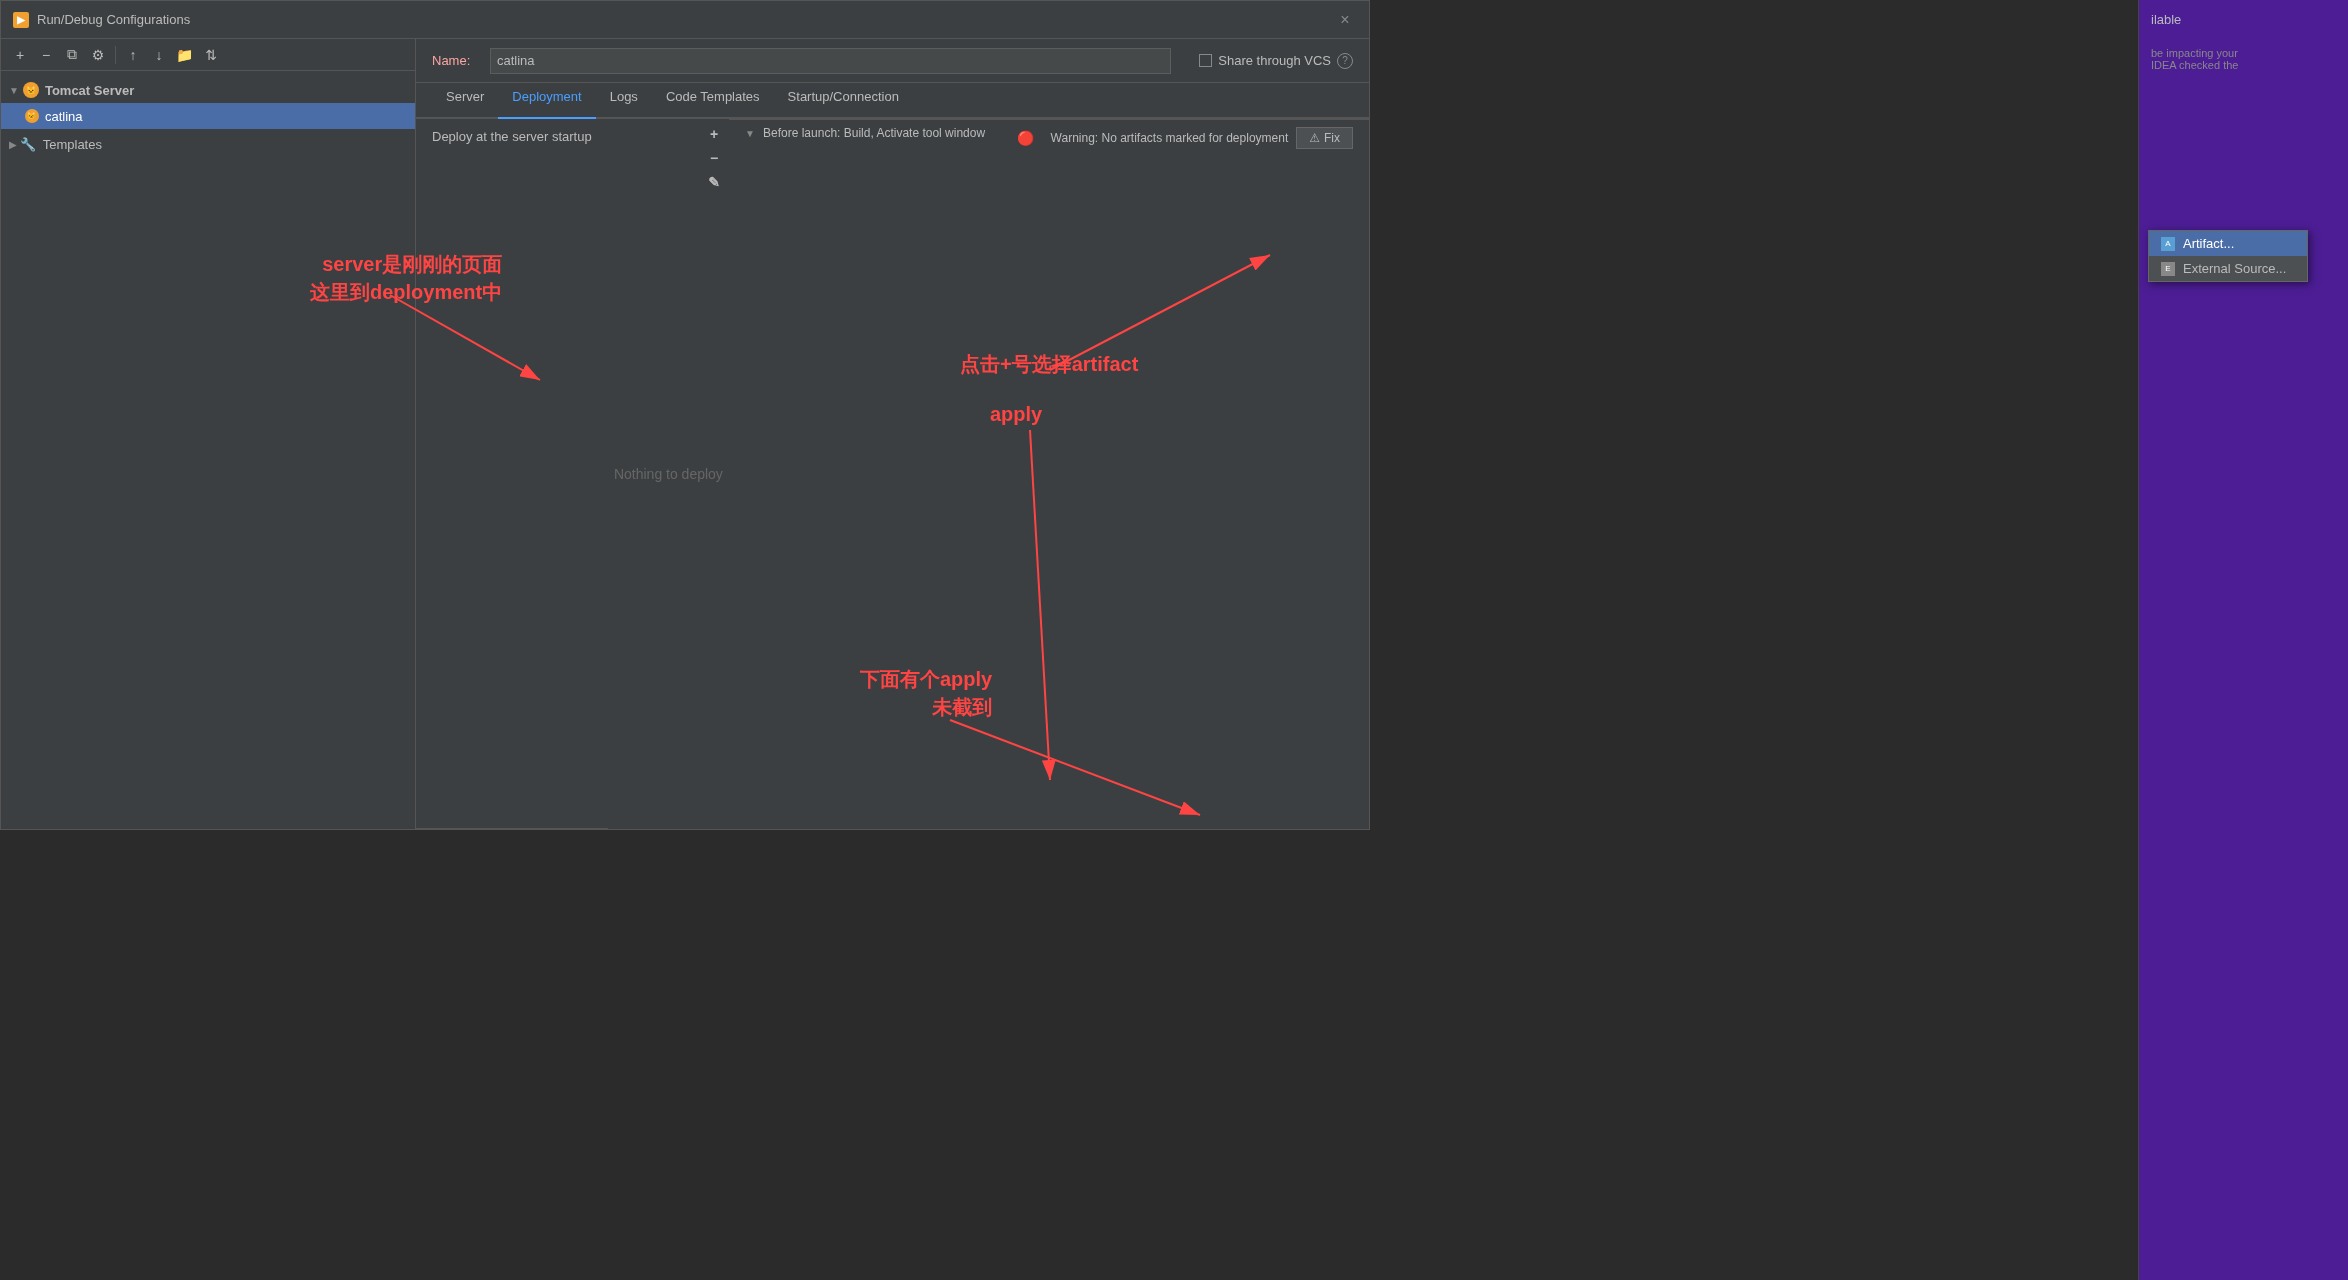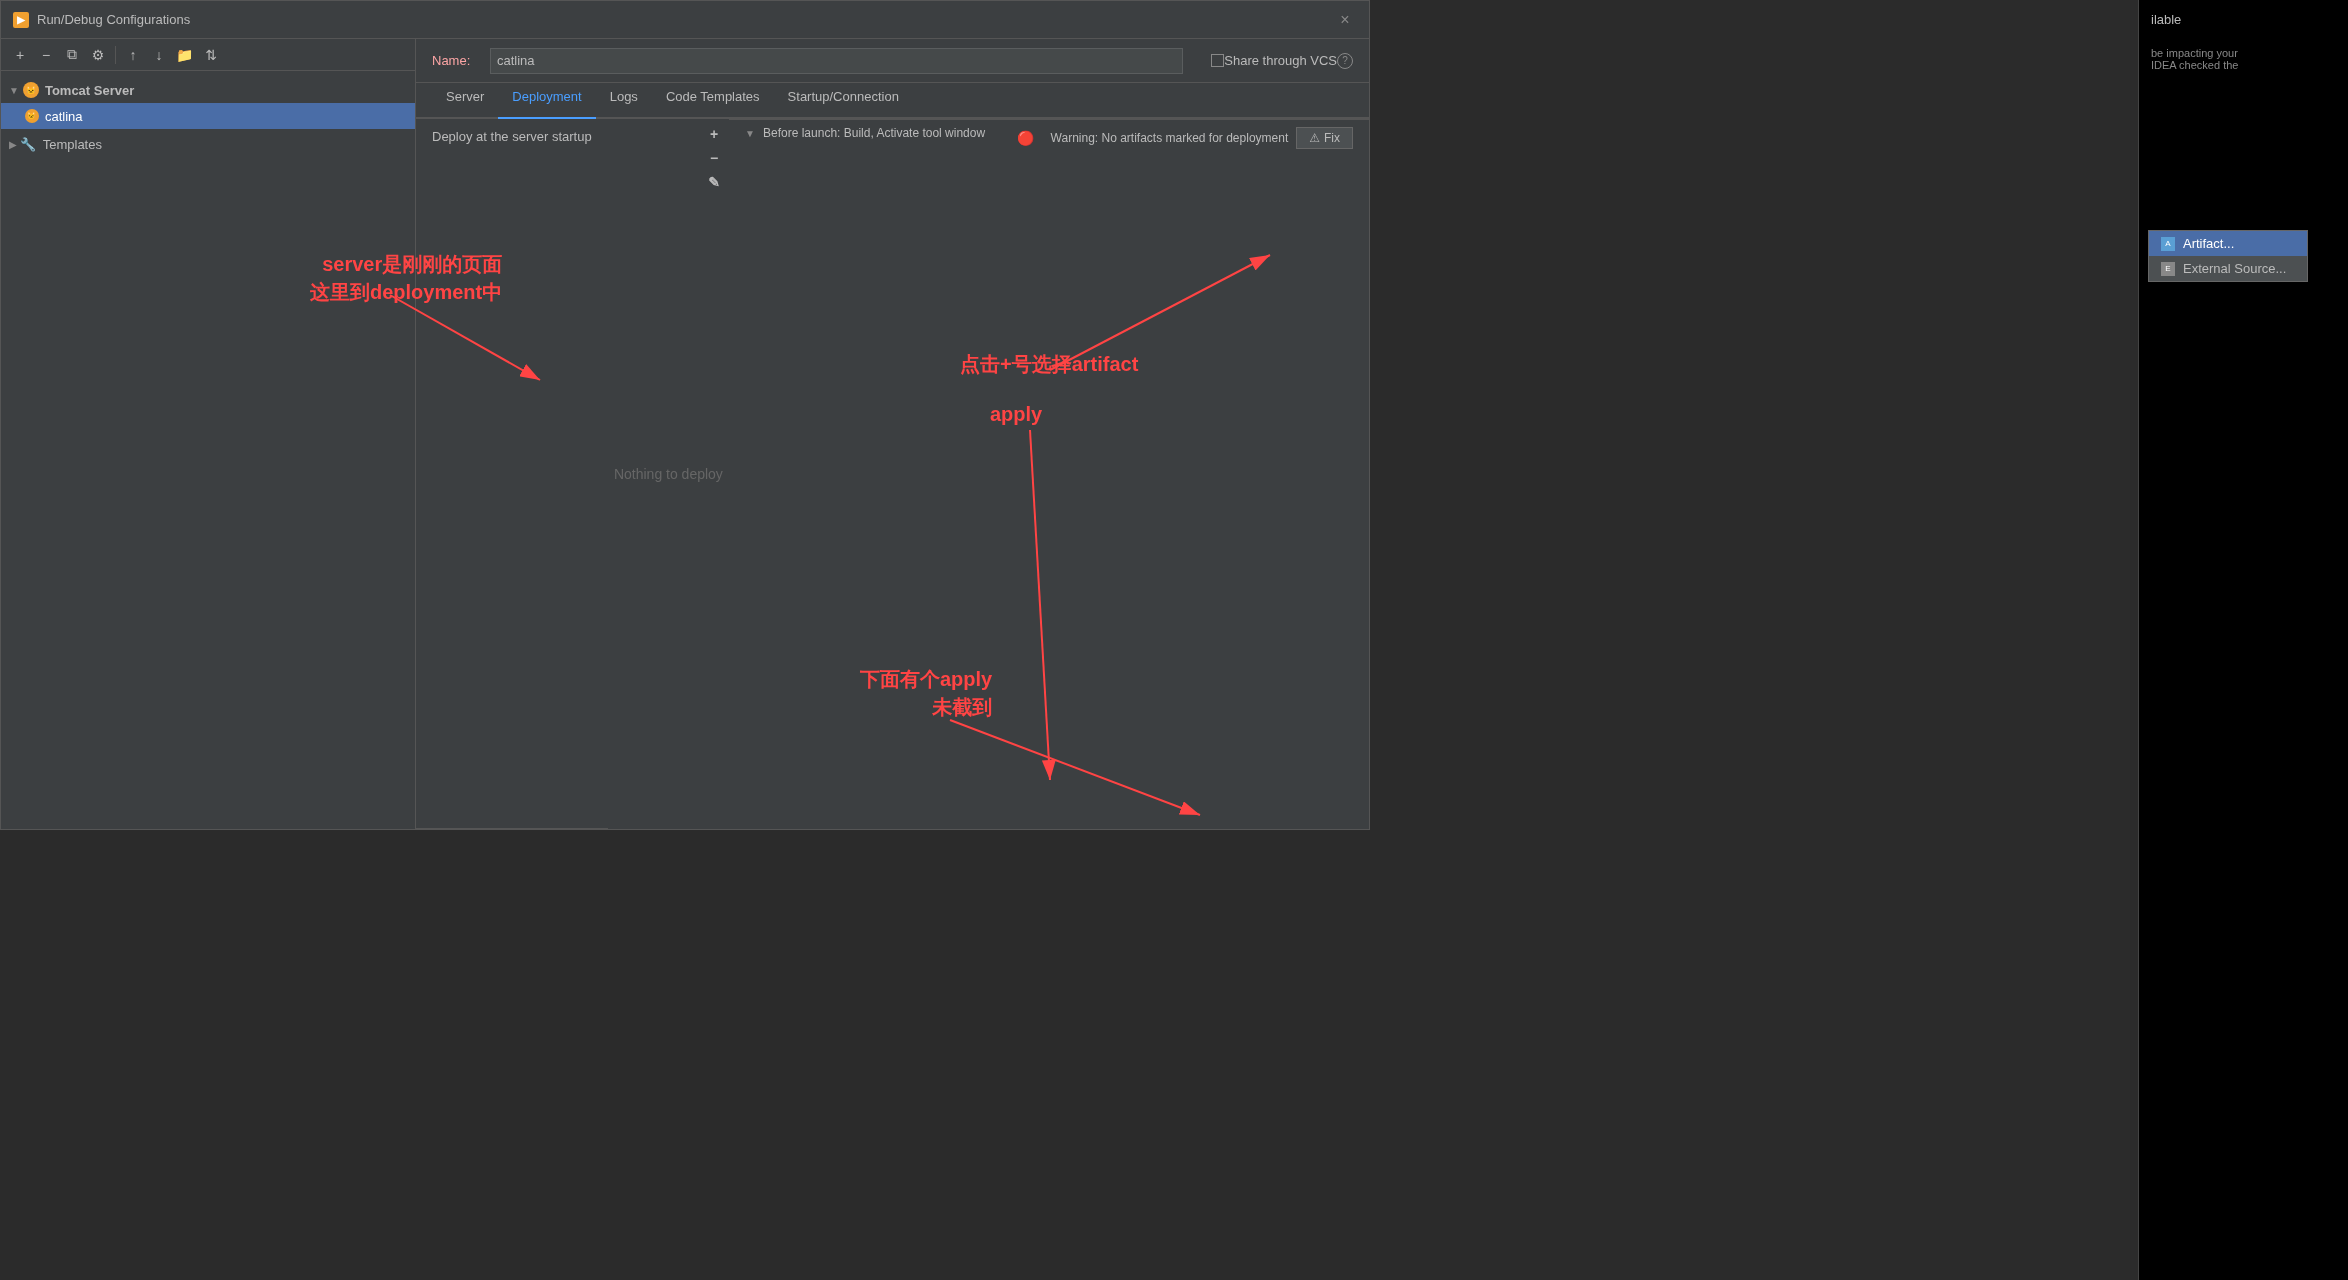--- a/index.html
+++ b/index.html
@@ -173,20 +173,21 @@
       border: 1px solid #5a5d5e;
       color: #bbb;
       padding: 3px 6px;
       font-size: 13px;
       height: 26px;
       outline: none;
     }
     .vcs-row {
       display: flex;
       align-items: center;
+      gap: 6px;
       margin-left: 20px;
     }
     .checkbox {
       width: 13px; height: 13px;
       border: 1px solid #888;
       background: #3c3f41;
       display: flex; align-items: center; justify-content: center;
       cursor: pointer;
     }
     .vcs-label { color: #bbb; font-size: 13px; }
@@ -336,21 +337,21 @@
       font-size: 12px;
       display: flex; align-items: center; gap: 4px;
     }
 
     
     .right-side-panel {
       position: absolute;
       right: 0; top: 0;
       width: 210px;
       height: 100%;
-      background: #000000;
+      background: #4c1d95;
       border-left: 1px solid #444;
       display: flex;
       flex-direction: column;
       margin-left: 28px;
     }
     .side-available {
       padding: 12px;
       color: #bbb;
       font-size: 13px;
     }

